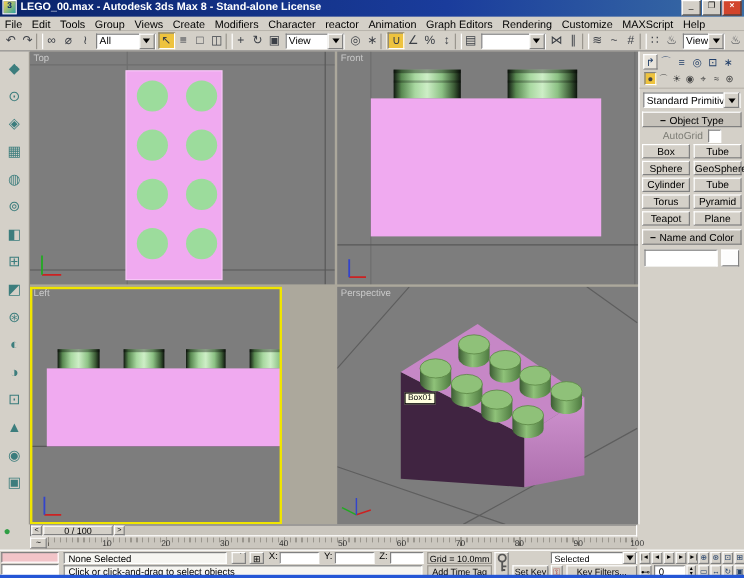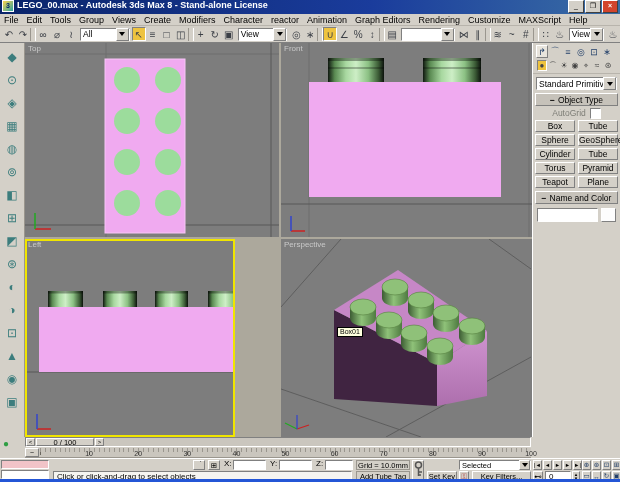--- a/index.html
+++ b/index.html
@@ -425,32 +425,33 @@
         <span class="tick" style="left: 90%;">90</span>
         <span class="tick" style="left: 100%;">100</span>
       </span>
   </div>
 
   <div class="abs" id="statusbar">
     <span class="abs" style="left:3px;top:-21px;width:14px;height:13px;color:#2f9e44;font-size:10px">●</span>
     <span class="listener" style="left:1px;top:1px;width:48px;height:9px;background:#f2c4c8"></span>
     <span class="listener" style="left:1px;top:11px;width:48px;height:9px;background:#ffffff"></span>
 
+    <span class="sfield" style="left:53px;top:1px;width:136px;height:10px">None Selected</span>
     <span class="sbtn" style="left:193px;top:1px;width:12px;height:10px"><span class="padlock" style="margin:1px auto 0"></span></span>
     <span class="sbtn" style="left:208px;top:1px;width:12px;height:10px">⊞</span>
     <span class="slabel" style="left:224px;top:0">X:</span>
     <span class="sfield" style="left:233px;top:1px;width:33px;height:10px;background:#fff"></span>
     <span class="slabel" style="left:270px;top:0">Y:</span>
     <span class="sfield" style="left:279px;top:1px;width:33px;height:10px;background:#fff"></span>
     <span class="slabel" style="left:316px;top:0">Z:</span>
     <span class="sfield" style="left:325px;top:1px;width:28px;height:10px;background:#fff"></span>
     <span class="spanel" style="left:356px;top:1px;width:54px;height:10px">Grid = 10.0mm</span>
 
     <span class="sfield" style="left:53px;top:12px;width:299px;height:10px">Click or click-and-drag to select objects</span>
-    <span class="spanel" style="left:356px;top:12px;width:54px;height:10px">Add Tube Tag</span>
+    <span class="spanel" style="left:356px;top:12px;width:54px;height:10px">Add Time Tag</span>
 
     <span class="sbtn" style="left:412px;top:1px;width:12px;height:21px">
       <svg width="9" height="17" viewBox="0 0 9 17">
         <circle cx="4.5" cy="4" r="3" fill="none" stroke="#555" stroke-width="1.5"></circle>
         <path d="M4.5 7V15M4.5 11H8M4.5 14H7" stroke="#555" stroke-width="1.5" fill="none"></path>
       </svg>
     </span>
     <span class="sbtn" style="left:427px;top:14px;width:30px;height:10px">Auto Key</span>
     <span class="sbtn" style="left:427px;top:12px;width:30px;height:10px">Set Key</span>
     <span class="dd abs" style="left:459px;top:1px;width:72px;height:10px;margin:0">

